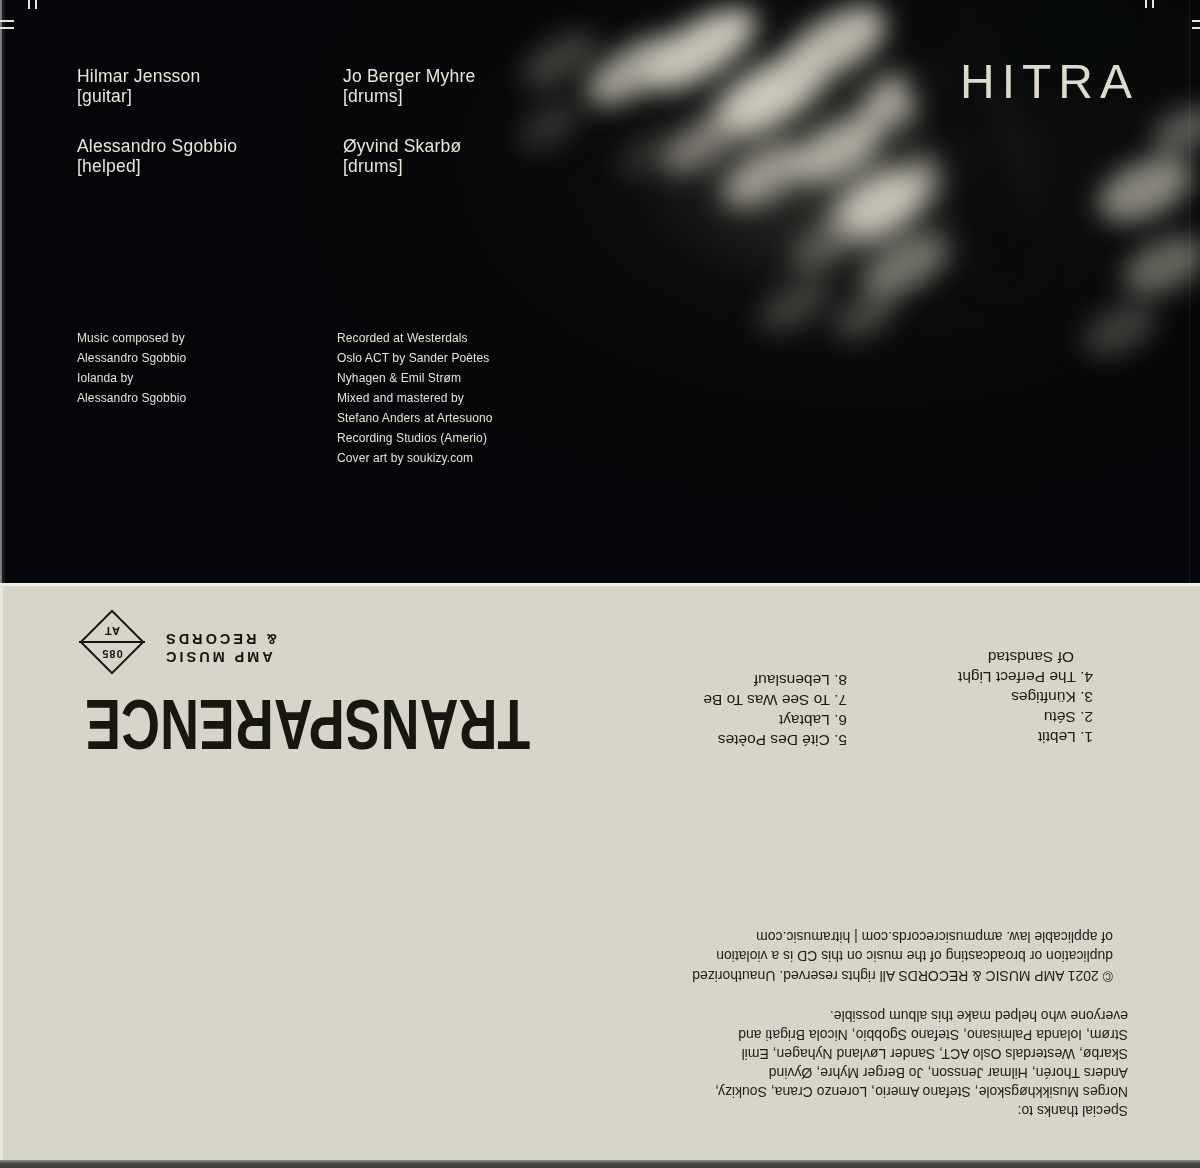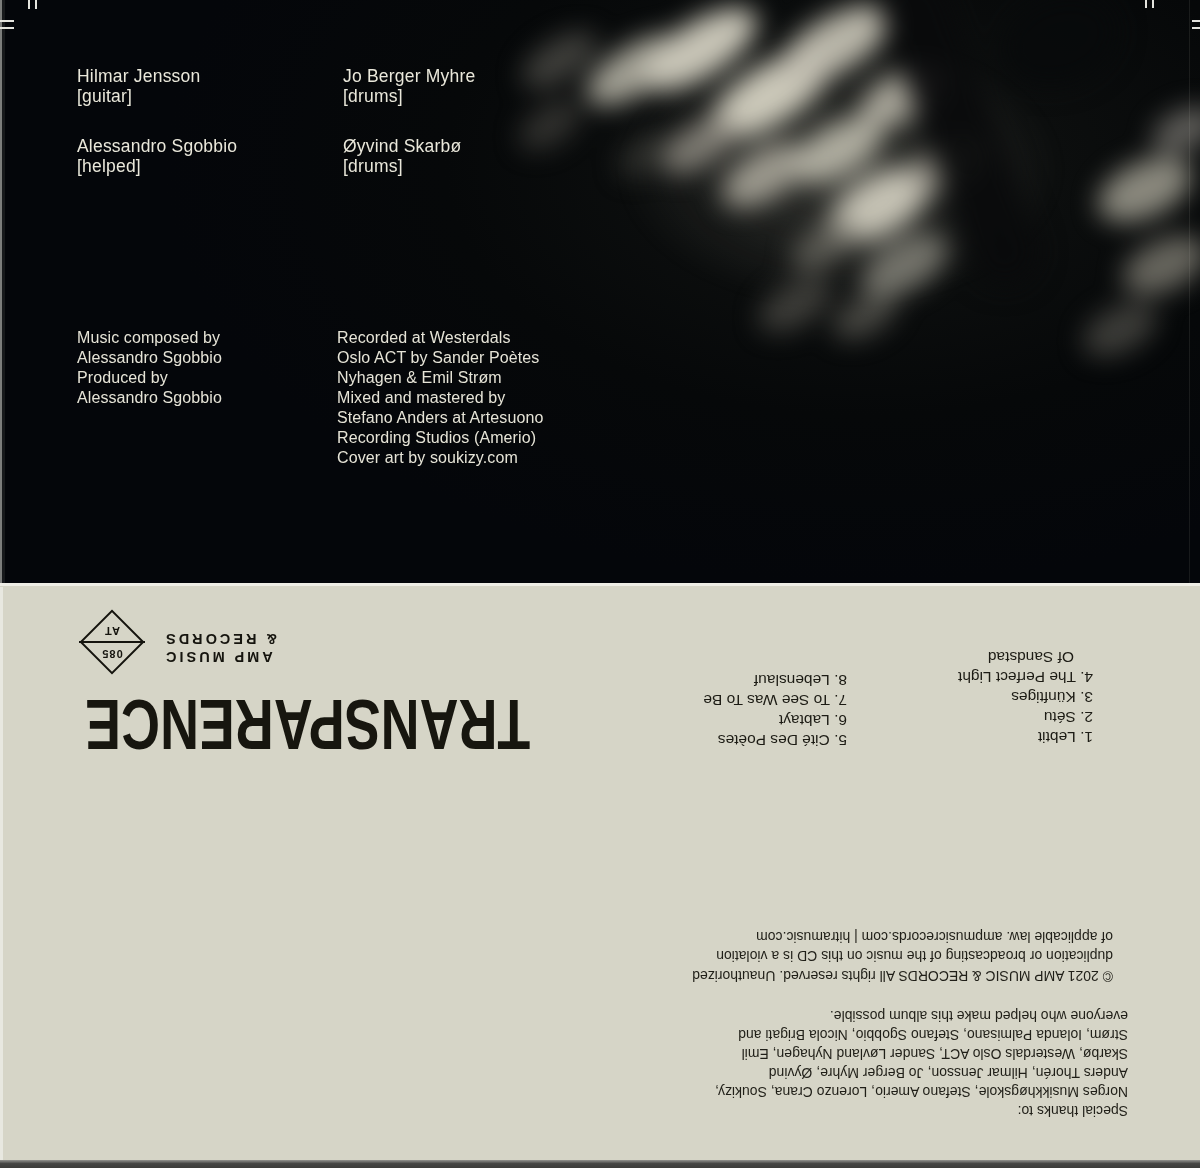--- a/index.html
+++ b/index.html
@@ -16,21 +16,21 @@
   .edge-w{position:absolute;left:0;top:0;width:2px;height:584px;background:rgba(225,225,218,.55);}
   .edge-d{position:absolute;left:2px;top:0;width:3px;height:584px;background:#17191b;}
   .edge-r{position:absolute;left:1189px;top:0;width:1px;height:584px;background:rgba(210,210,200,.10);}
 
   .cropmark{position:absolute;}
   .cm-v{width:5px;border-left:2px solid #e4e4de;border-right:2px solid #e4e4de;}
   .cm-h{height:5px;border-top:2px solid #e4e4de;border-bottom:2px solid #e4e4de;}
 
   .cream{color:#eae8db;}
   .mus{position:absolute;font-size:17.5px;line-height:20px;letter-spacing:.2px;}
-  .cred{position:absolute;font-size:16px;line-height:20px;letter-spacing:.1px;color:#e6e4d7;}
+  .cred{position:absolute;font-size:12px;line-height:20px;letter-spacing:.1px;color:#e6e4d7;}
   .artist{position:absolute;left:960px;top:62px;font-size:48px;line-height:40px;
           font-weight:500;letter-spacing:7px;color:#dedbce;}
 
   
   .back{position:absolute;left:0;top:584px;width:1200px;height:577px;background:#d6d5c7;color:#1b1a14;}
   .seam{position:absolute;left:0;top:583px;width:1200px;height:3px;background:#efeee6;}
   .edge-b{position:absolute;left:0;top:587px;width:3px;height:574px;background:rgba(255,255,255,.45);}
   .bottombar{position:absolute;left:0;top:1160px;width:1200px;height:8px;
              background:linear-gradient(#93938f, #454543 45%, #3c3c3a);}
 
@@ -106,25 +106,26 @@
     </div>
     <div class="mus cream" style="left:77px;top:136px">
       <div>Alessandro Sgobbio</div>
       <div>[helped]</div>
     </div>
     <div class="mus cream" style="left:343px;top:136px">
       <div>Øyvind Skarbø</div>
       <div>[drums]</div>
     </div>
 
+    <div class="artist">HITRA</div>
 
     <div class="cred" style="left:77px;top:328px">
       <div>Music composed by</div>
       <div>Alessandro Sgobbio</div>
-      <div>Produced by</div>
+      <div>Iolanda by</div>
       <div>Alessandro Sgobbio</div>
     </div>
     <div class="cred" style="left:337px;top:328px">
       <div>Recorded at Westerdals</div>
       <div>Oslo ACT by Sander Poètes</div>
       <div>Nyhagen &amp; Emil Strøm</div>
       <div>Mixed and mastered by</div>
       <div>Stefano Anders at Artesuono</div>
       <div>Recording Studios (Amerio)</div>
       <div>Cover art by soukizy.com</div>

